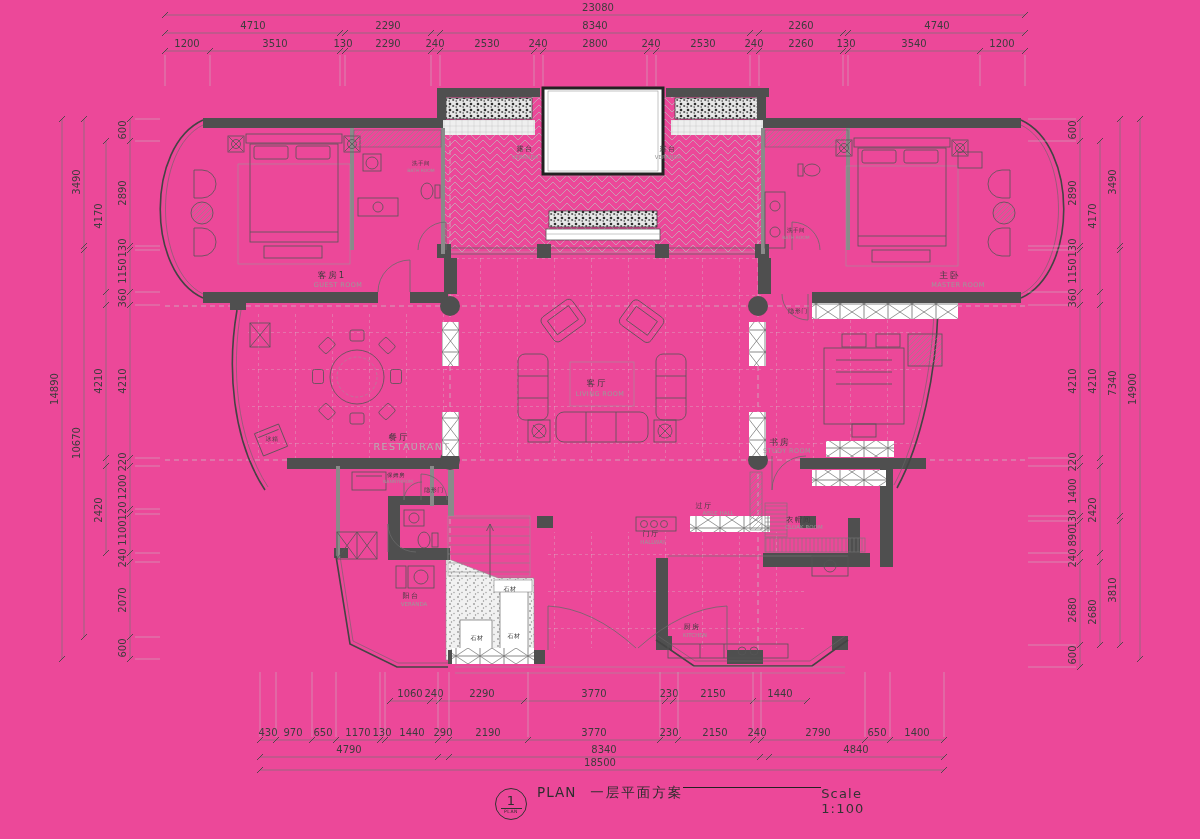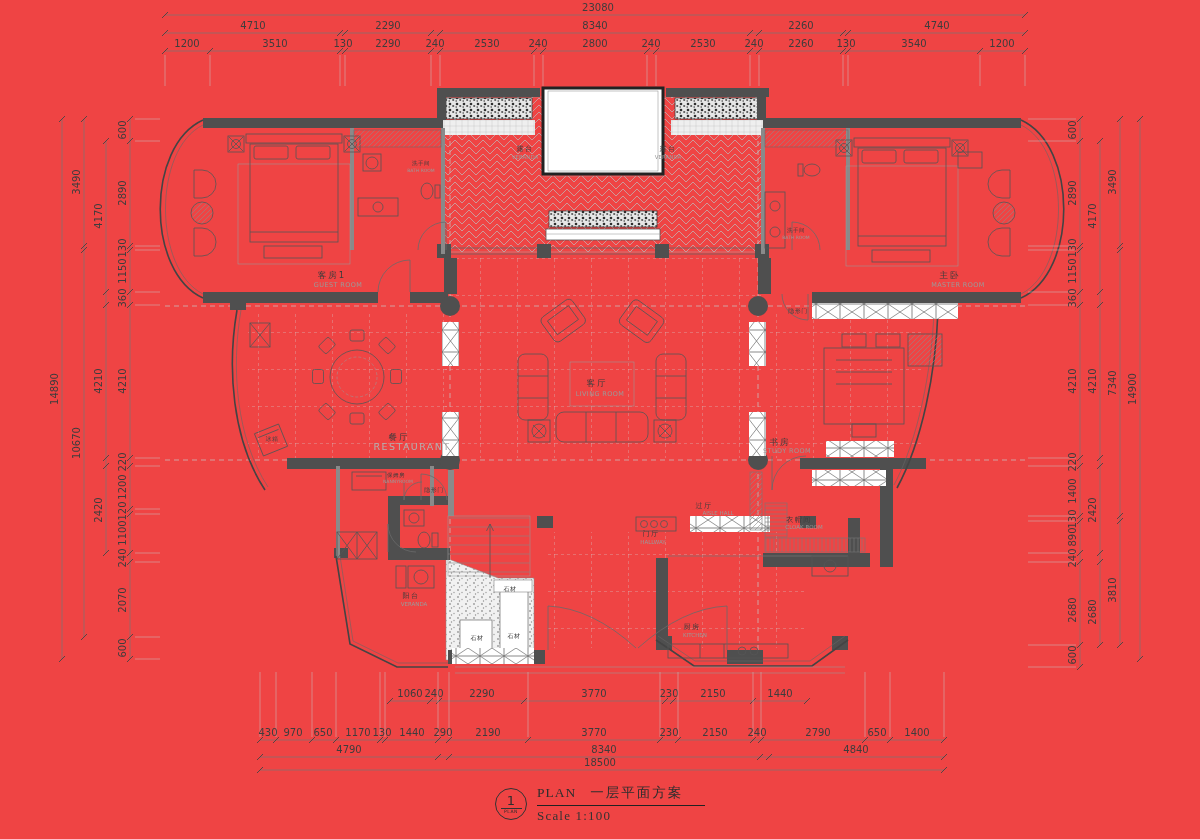--- a/index.html
+++ b/index.html
@@ -1,16 +1,16 @@
 <!DOCTYPE html>
 <html><head>
 <meta charset="utf-8">
 <style>
   html,body{margin:0;padding:0;background:#fff;}
-  #stage{position:relative;width:1200px;height:839px;background:#ef4444;overflow:hidden;
+  #stage{position:relative;width:1200px;height:839px;background:#ec4899;overflow:hidden;
          font-family:"DejaVu Sans",sans-serif;}
   svg{position:absolute;left:0;top:0;}
   
   .w{fill:#4f4f4f;stroke:none;}
   .tw{fill:#8a8a8a;stroke:none;}
   .f{fill:none;stroke:#555;stroke-width:0.8;}
   .ff{fill:#fff;stroke:#555;stroke-width:0.8;}
   .fl{fill:none;stroke:#9a9a9a;stroke-width:0.55;}
   .dl{stroke:#777;stroke-width:0.7;fill:none;}
   .tick{stroke:#444;stroke-width:0.9;fill:none;}
@@ -29,21 +29,21 @@
   .room-en-sm{fill:#9a9a9a;font-size:5.5px;}
   .room-en-xs{fill:#9a9a9a;font-size:4.5px;}
   .en-lg{font-size:9.5px;fill:#b2b2b2;letter-spacing:1.4px;}
   .ann{fill:#444;font-size:6px;letter-spacing:0.5px;}
   
   .titleblock{position:absolute;left:495px;top:784px;width:200px;height:50px;display:flex;color:#2e2e2e;}
   .tb-circle{width:30px;height:30px;border:1.2px solid #333;border-radius:50%;margin-top:4px;
              display:flex;flex-direction:column;align-items:center;justify-content:center;flex:0 0 auto;}
   .tb-num{font-size:13px;line-height:13px;border-bottom:1px solid #333;width:70%;text-align:center;padding-bottom:1px;}
   .tb-sub{font-size:4.5px;line-height:6px;letter-spacing:0.5px;}
-  .tb-text{margin-left:10px;display:flex;flex-direction:column;font-family:Liberation Serif, serif;}
+  .tb-text{margin-left:10px;display:flex;}
   .tb-line1{font-size:13.5px;letter-spacing:1px;white-space:nowrap;}
   .tb-line1 .cnpart{margin-left:14px;letter-spacing:2px;}
   .tb-rule{width:168px;height:0;border-bottom:1.6px solid #222;margin-top:3px;}
   .tb-scale{font-size:13px;letter-spacing:1.2px;margin-top:2px;color:#333;}
 </style>
 </head>
 <body>
 
 <div id="stage">
   <svg id="plan-svg" width="1200" height="839" viewBox="0 0 1200 839">

